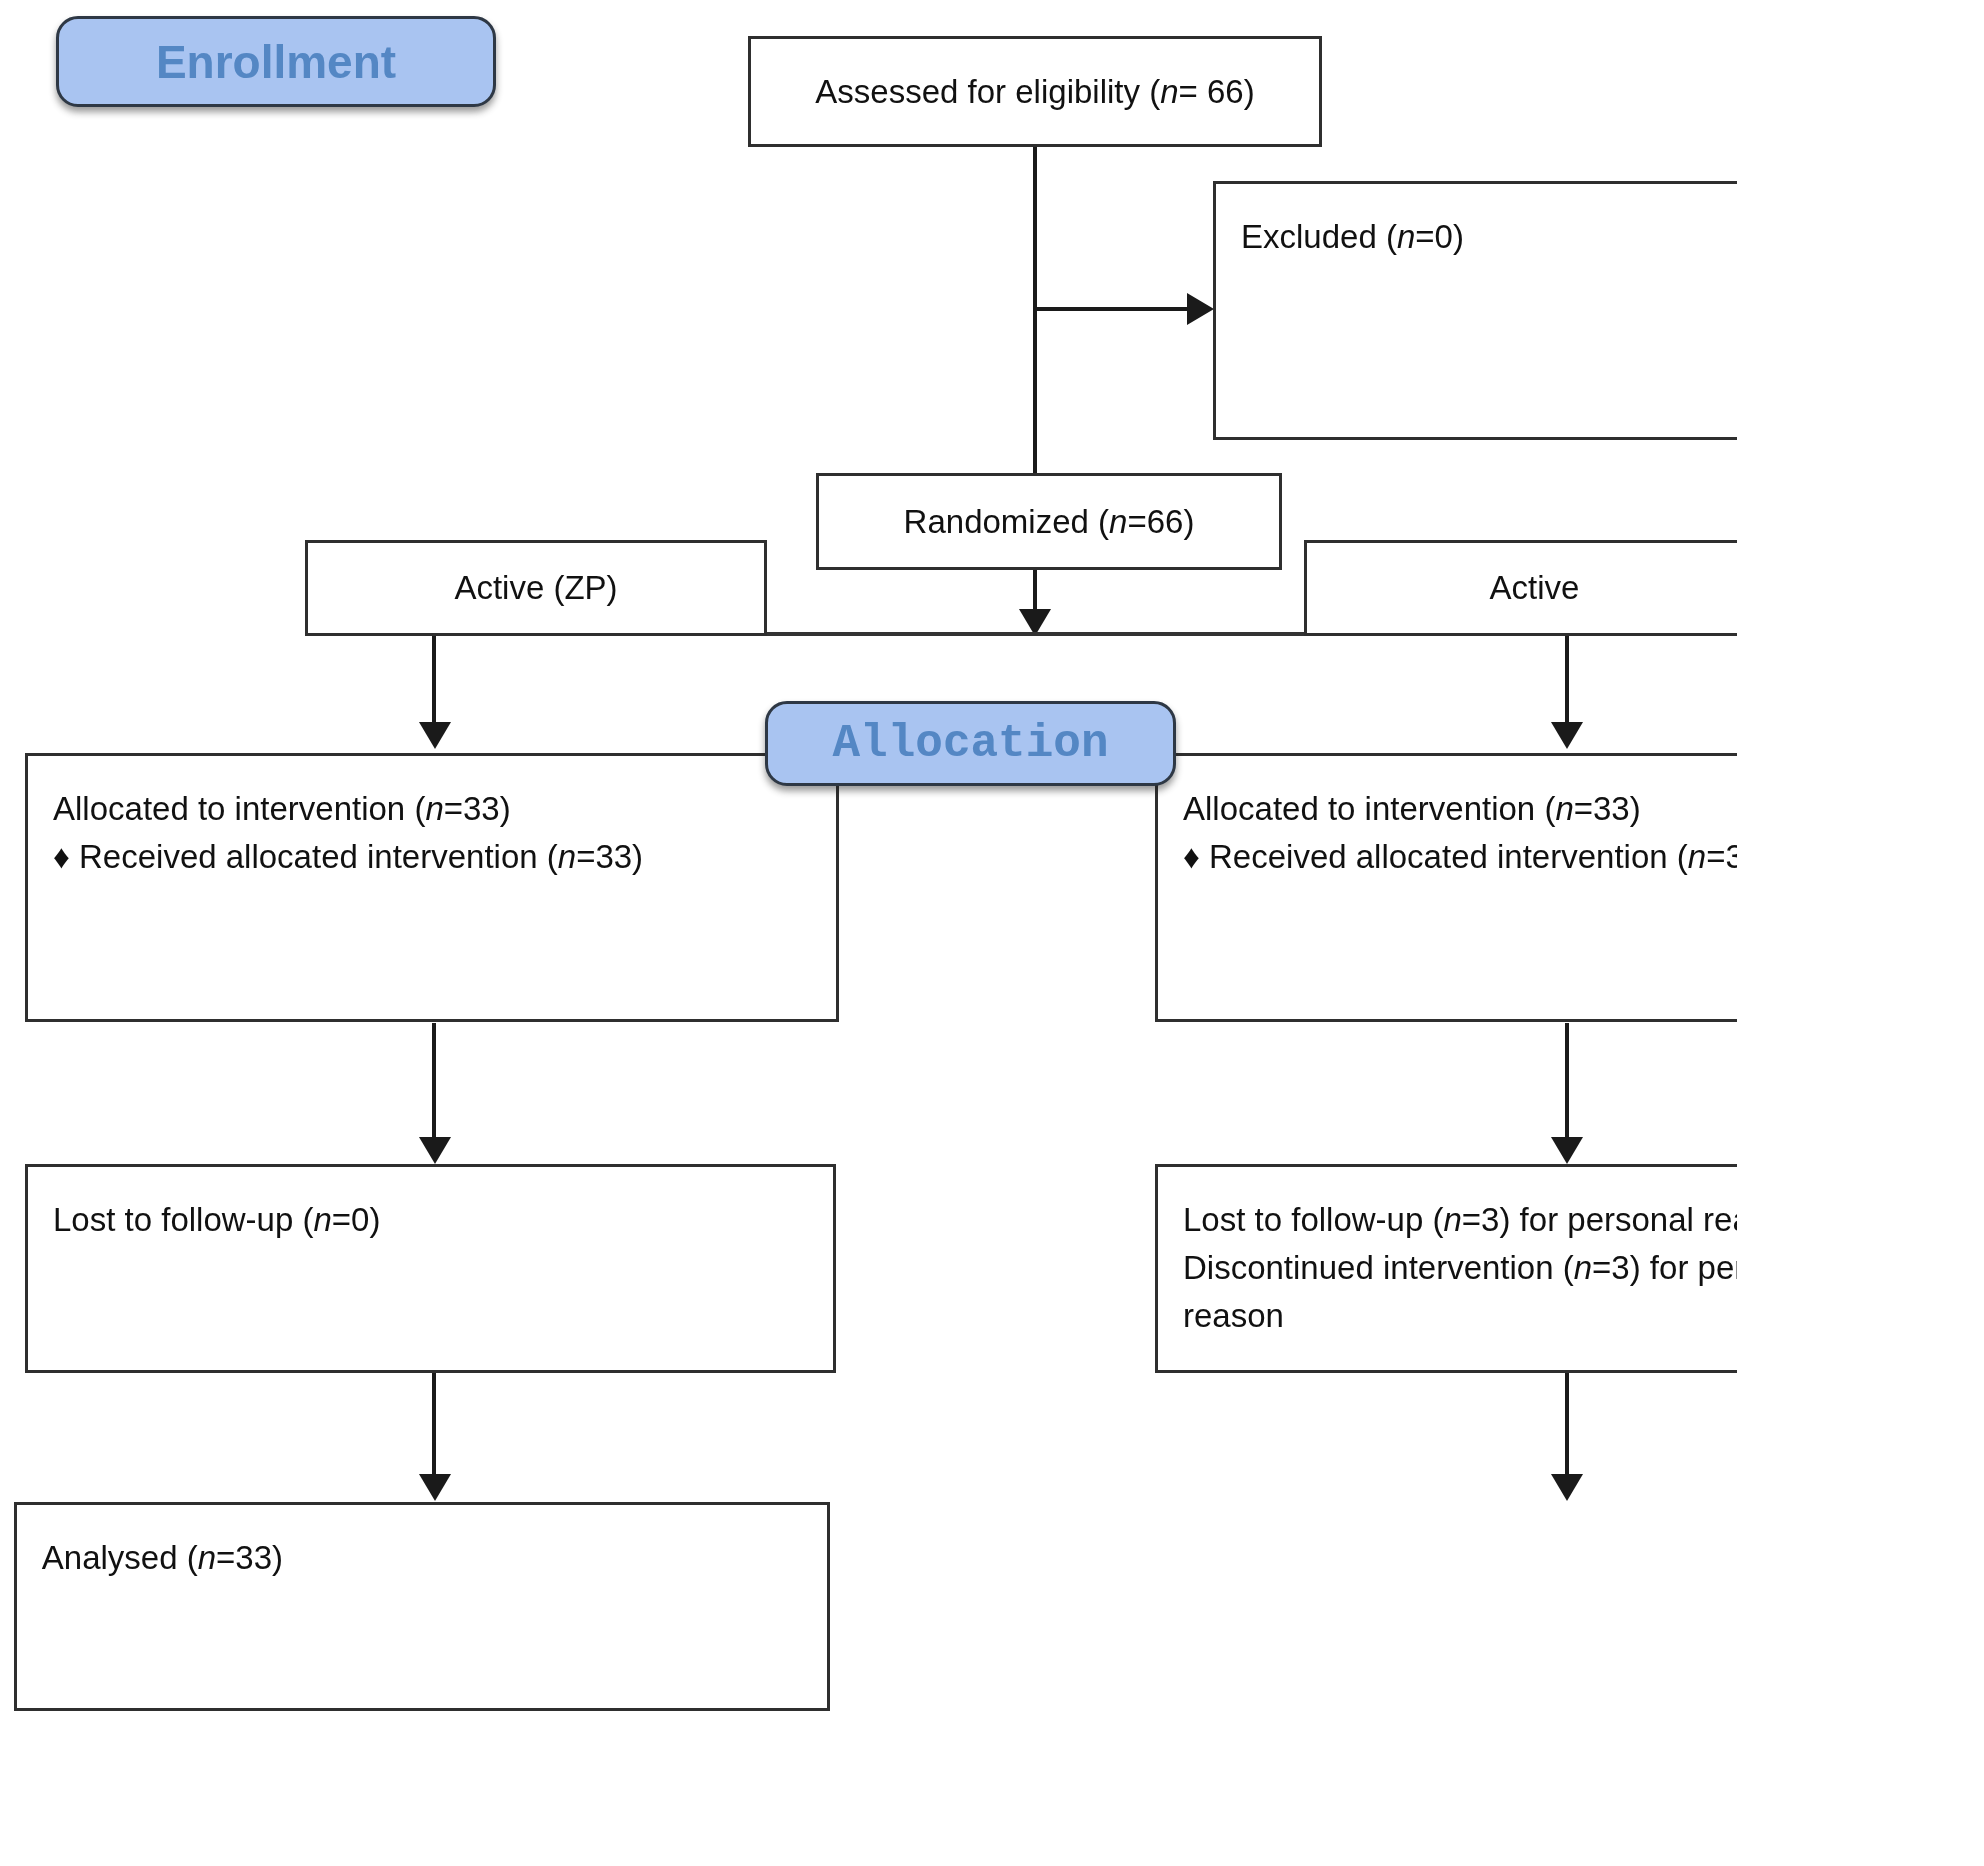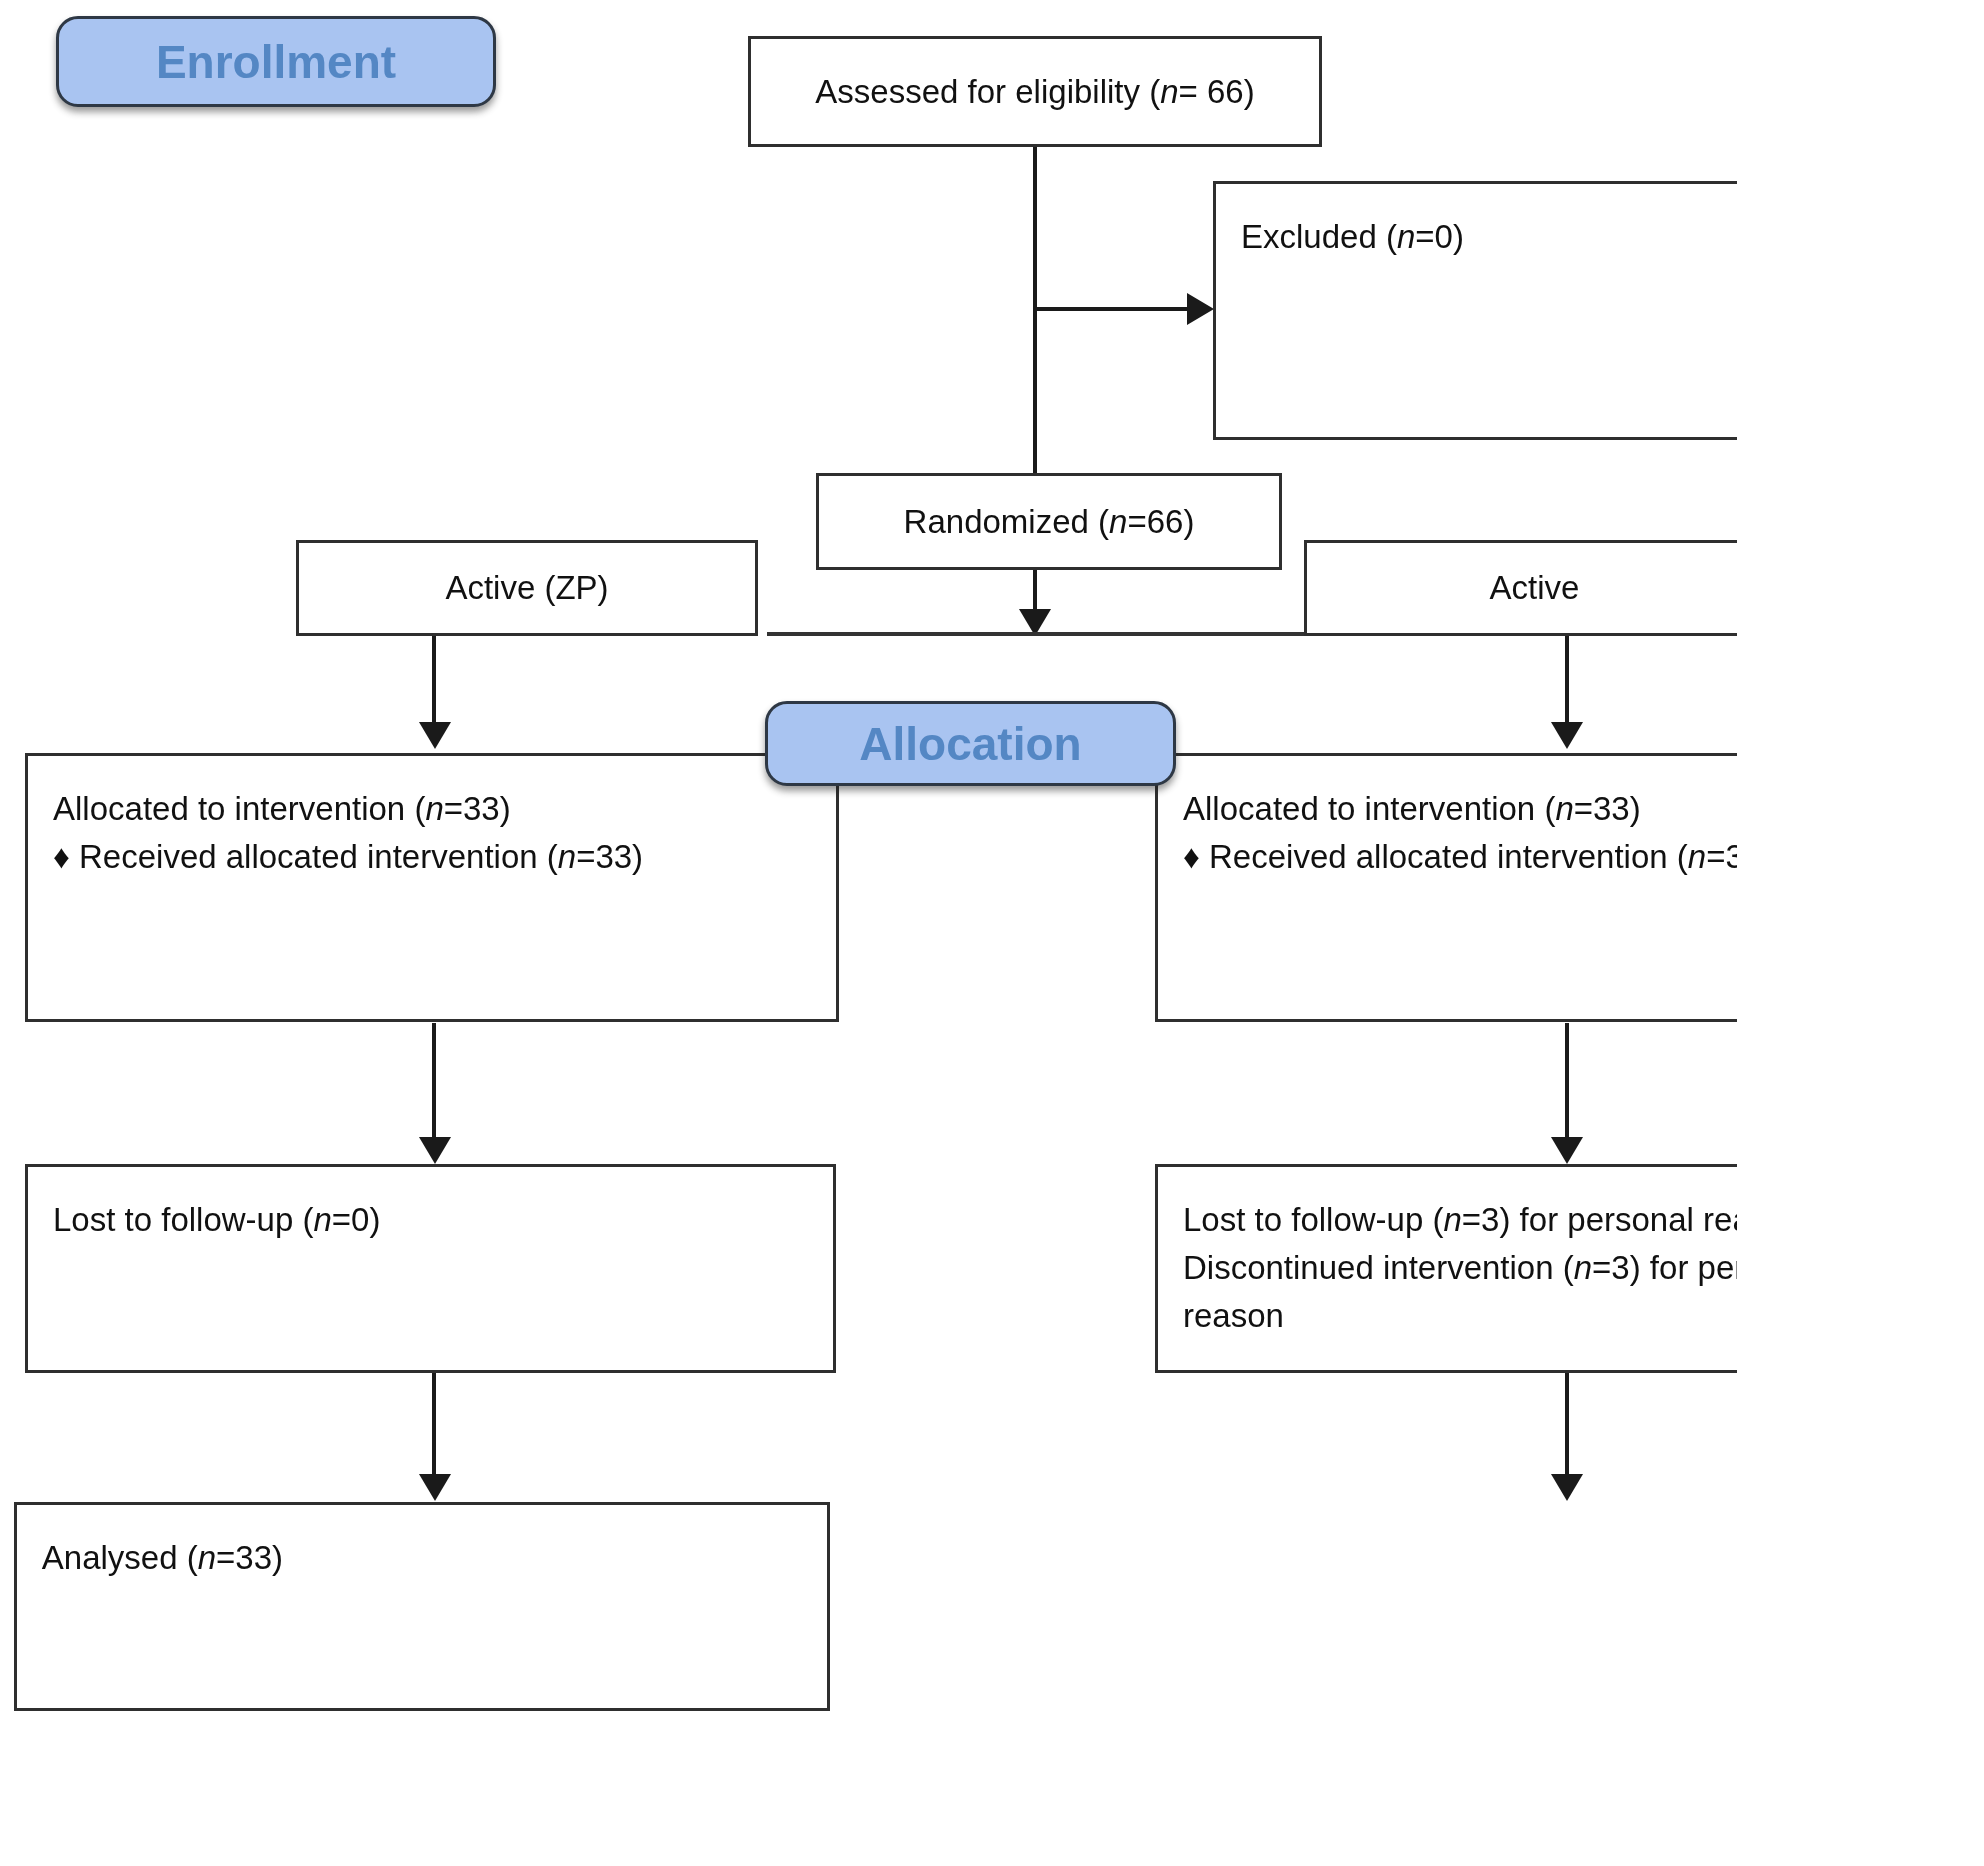--- a/index.html
+++ b/index.html
@@ -78,21 +78,21 @@
   </div>
 
   <div class="box pad" style="left:1213px;top:181px;width:707px;height:259px;">
     <span class="rich">Excluded (<i>n</i>=0)</span>
   </div>
 
   <div class="box center" style="left:816px;top:473px;width:466px;height:97px;">
     <span class="rich">Randomized (<i>n</i>=66)</span>
   </div>
 
-  <div class="box center" style="left:296px;top:540px;width:462px;height:96px;">
+  <div class="box center" style="left:305px;top:540px;width:462px;height:96px;">
     <span class="rich">Active (ZP)</span>
   </div>
 
   <div class="box center" style="left:1304px;top:540px;width:461px;height:96px;">
     <span class="rich">Active</span>
   </div>
 
   <div class="box pad" style="left:25px;top:753px;width:814px;height:269px;">
     <span class="rich">Allocated to intervention (<i>n</i>=33)<br>♦ Received allocated intervention (<i>n</i>=33)</span>
   </div>
@@ -111,20 +111,20 @@
 
   <div class="box pad" style="left:13.8px;top:1502px;width:816px;height:209px;">
     <span class="rich">Analysed (<i>n</i>=33)</span>
   </div>
 
 
   <div class="stage" style="left:56px;top:16px;width:440px;height:91px;">
     <span>Enrollment</span>
   </div>
 
-  <div class="stage" style="left:765px;top:701px;width:411px;height:85px;">
+  <div class="stage" style="left:765px;top:701px;width:411px;height:85px;font-family:Liberation Mono, monospace;">
     <span>Allocation</span>
   </div>
 
 
 
 </div>
 
 
 </body></html>

